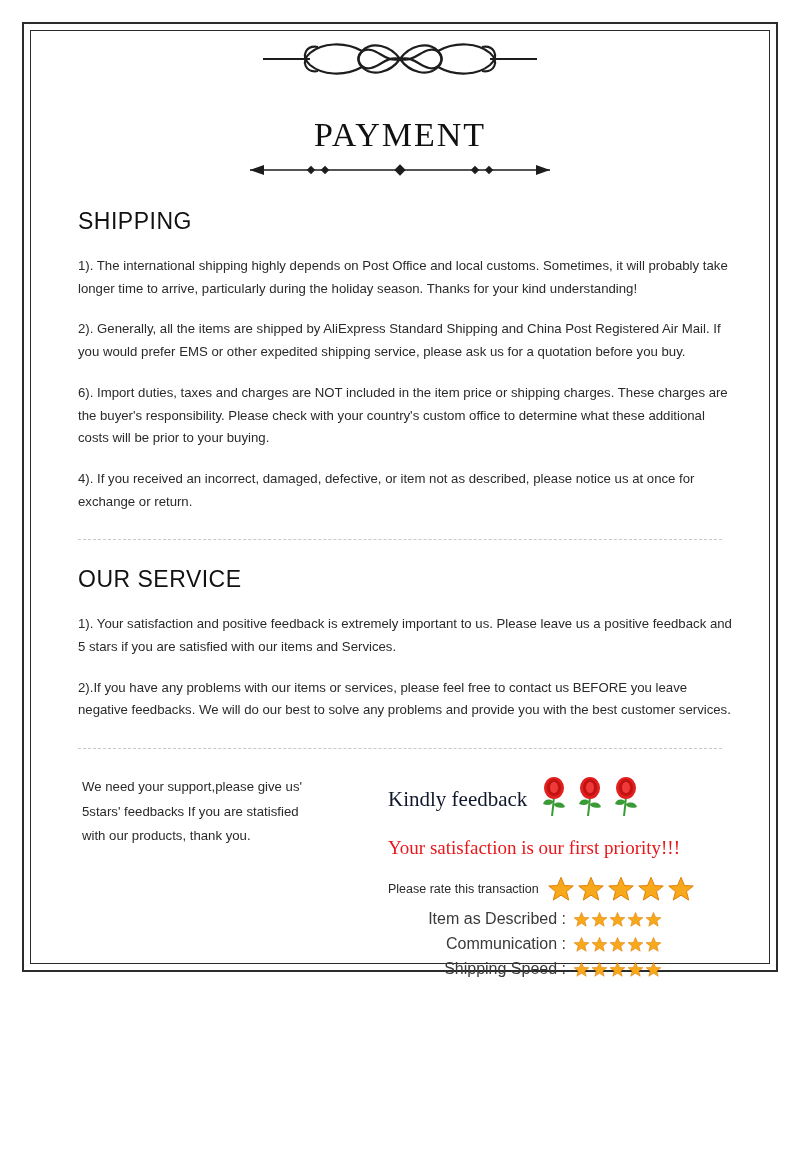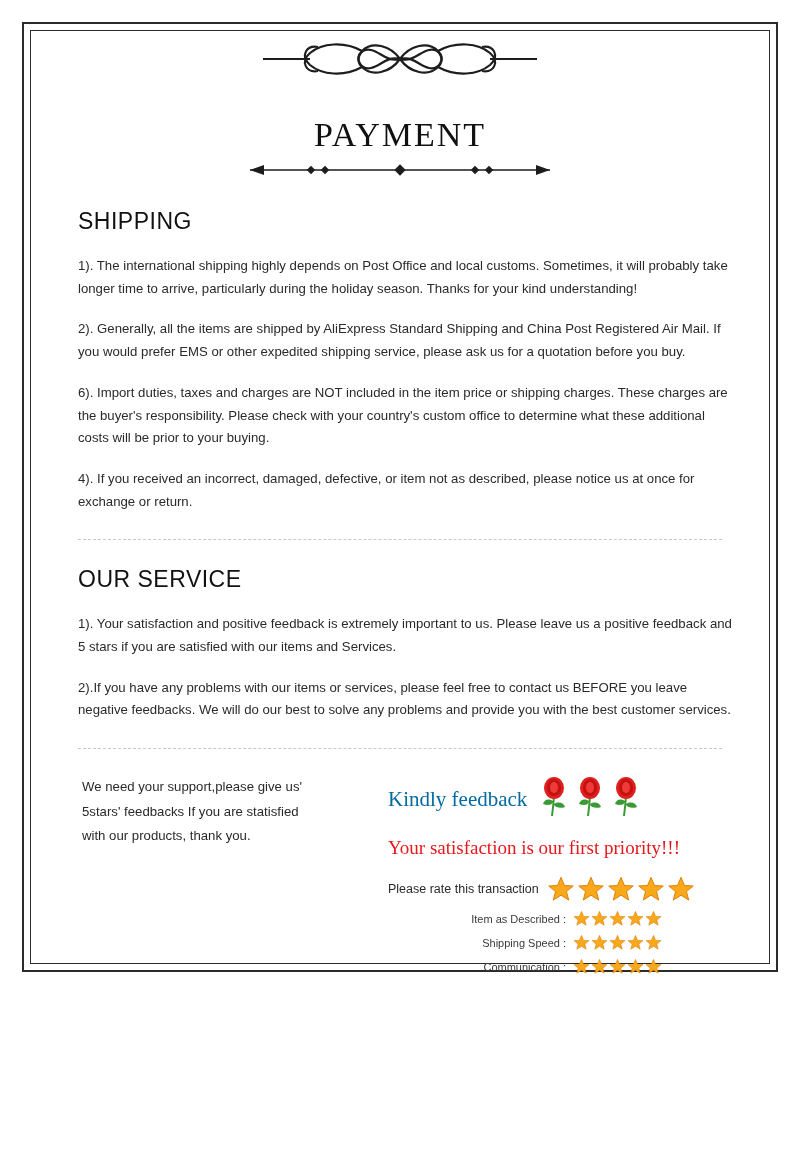--- a/index.html
+++ b/index.html
@@ -134,21 +134,21 @@
     padding-top: 2px;
   }
   .kindly-row {
     display: flex;
     align-items: center;
     gap: 6px;
   }
   .kindly-text {
     font-family: "Liberation Serif", serif;
     font-size: 21px;
-    color: #0369a1;
+    color: #0f172a;
     white-space: nowrap;
   }
   .roses {
     display: flex;
     gap: 6px;
     align-items: flex-end;
     margin-left: 6px;
   }
   .satisfaction {
     font-family: "Liberation Serif", serif;
@@ -171,21 +171,21 @@
   .stars-mid { display: flex; gap: 1px; }
   .metric-row {
     display: flex;
     align-items: center;
     justify-content: flex-end;
     gap: 7px;
     margin-top: 7px;
     padding-right: 78px;
   }
   .metric-label {
-    font-size: 11px;
+    font-size: 16px;
     color: #3a3a3a;
     white-space: nowrap;
     text-align: right;
   }
   .star { display: inline-block; line-height: 0; }
 </style>
 </head>
 <body>
 
 <div class="page">
@@ -325,58 +325,58 @@
             <span class="star"><svg width="17" height="17" viewBox="0 0 24 24">
                   <polygon points="12,2 15,9 22.5,9.4 16.7,14.2 18.6,21.5 12,17.3 5.4,21.5 7.3,14.2 1.5,9.4 9,9" fill="#f7a81b" stroke="#e07b00" stroke-width="0.8"></polygon>
                 </svg></span>
             <span class="star"><svg width="17" height="17" viewBox="0 0 24 24">
                   <polygon points="12,2 15,9 22.5,9.4 16.7,14.2 18.6,21.5 12,17.3 5.4,21.5 7.3,14.2 1.5,9.4 9,9" fill="#f7a81b" stroke="#e07b00" stroke-width="0.8"></polygon>
                 </svg></span>
           </span>
         </div>
 
         <div class="metric-row">
+          <span class="metric-label">Communication :</span>
+          <span class="stars-mid">
+            <span class="star"><svg width="17" height="17" viewBox="0 0 24 24">
+                  <polygon points="12,2 15,9 22.5,9.4 16.7,14.2 18.6,21.5 12,17.3 5.4,21.5 7.3,14.2 1.5,9.4 9,9" fill="#f7a81b" stroke="#e07b00" stroke-width="0.8"></polygon>
+                </svg></span>
+            <span class="star"><svg width="17" height="17" viewBox="0 0 24 24">
+                  <polygon points="12,2 15,9 22.5,9.4 16.7,14.2 18.6,21.5 12,17.3 5.4,21.5 7.3,14.2 1.5,9.4 9,9" fill="#f7a81b" stroke="#e07b00" stroke-width="0.8"></polygon>
+                </svg></span>
+            <span class="star"><svg width="17" height="17" viewBox="0 0 24 24">
+                  <polygon points="12,2 15,9 22.5,9.4 16.7,14.2 18.6,21.5 12,17.3 5.4,21.5 7.3,14.2 1.5,9.4 9,9" fill="#f7a81b" stroke="#e07b00" stroke-width="0.8"></polygon>
+                </svg></span>
+            <span class="star"><svg width="17" height="17" viewBox="0 0 24 24">
+                  <polygon points="12,2 15,9 22.5,9.4 16.7,14.2 18.6,21.5 12,17.3 5.4,21.5 7.3,14.2 1.5,9.4 9,9" fill="#f7a81b" stroke="#e07b00" stroke-width="0.8"></polygon>
+                </svg></span>
+            <span class="star"><svg width="17" height="17" viewBox="0 0 24 24">
+                  <polygon points="12,2 15,9 22.5,9.4 16.7,14.2 18.6,21.5 12,17.3 5.4,21.5 7.3,14.2 1.5,9.4 9,9" fill="#f7a81b" stroke="#e07b00" stroke-width="0.8"></polygon>
+                </svg></span>
+          </span>
+        </div>
+
+        <div class="metric-row">
           <span class="metric-label">Shipping Speed :</span>
           <span class="stars-mid">
             <span class="star"><svg width="17" height="17" viewBox="0 0 24 24">
                   <polygon points="12,2 15,9 22.5,9.4 16.7,14.2 18.6,21.5 12,17.3 5.4,21.5 7.3,14.2 1.5,9.4 9,9" fill="#f7a81b" stroke="#e07b00" stroke-width="0.8"></polygon>
                 </svg></span>
             <span class="star"><svg width="17" height="17" viewBox="0 0 24 24">
                   <polygon points="12,2 15,9 22.5,9.4 16.7,14.2 18.6,21.5 12,17.3 5.4,21.5 7.3,14.2 1.5,9.4 9,9" fill="#f7a81b" stroke="#e07b00" stroke-width="0.8"></polygon>
                 </svg></span>
             <span class="star"><svg width="17" height="17" viewBox="0 0 24 24">
                   <polygon points="12,2 15,9 22.5,9.4 16.7,14.2 18.6,21.5 12,17.3 5.4,21.5 7.3,14.2 1.5,9.4 9,9" fill="#f7a81b" stroke="#e07b00" stroke-width="0.8"></polygon>
                 </svg></span>
             <span class="star"><svg width="17" height="17" viewBox="0 0 24 24">
                   <polygon points="12,2 15,9 22.5,9.4 16.7,14.2 18.6,21.5 12,17.3 5.4,21.5 7.3,14.2 1.5,9.4 9,9" fill="#f7a81b" stroke="#e07b00" stroke-width="0.8"></polygon>
                 </svg></span>
             <span class="star"><svg width="17" height="17" viewBox="0 0 24 24">
                   <polygon points="12,2 15,9 22.5,9.4 16.7,14.2 18.6,21.5 12,17.3 5.4,21.5 7.3,14.2 1.5,9.4 9,9" fill="#f7a81b" stroke="#e07b00" stroke-width="0.8"></polygon>
                 </svg></span>
           </span>
         </div>
 
-        <div class="metric-row">
-          <span class="metric-label">Communication :</span>
-          <span class="stars-mid">
-            <span class="star"><svg width="17" height="17" viewBox="0 0 24 24">
-                  <polygon points="12,2 15,9 22.5,9.4 16.7,14.2 18.6,21.5 12,17.3 5.4,21.5 7.3,14.2 1.5,9.4 9,9" fill="#f7a81b" stroke="#e07b00" stroke-width="0.8"></polygon>
-                </svg></span>
-            <span class="star"><svg width="17" height="17" viewBox="0 0 24 24">
-                  <polygon points="12,2 15,9 22.5,9.4 16.7,14.2 18.6,21.5 12,17.3 5.4,21.5 7.3,14.2 1.5,9.4 9,9" fill="#f7a81b" stroke="#e07b00" stroke-width="0.8"></polygon>
-                </svg></span>
-            <span class="star"><svg width="17" height="17" viewBox="0 0 24 24">
-                  <polygon points="12,2 15,9 22.5,9.4 16.7,14.2 18.6,21.5 12,17.3 5.4,21.5 7.3,14.2 1.5,9.4 9,9" fill="#f7a81b" stroke="#e07b00" stroke-width="0.8"></polygon>
-                </svg></span>
-            <span class="star"><svg width="17" height="17" viewBox="0 0 24 24">
-                  <polygon points="12,2 15,9 22.5,9.4 16.7,14.2 18.6,21.5 12,17.3 5.4,21.5 7.3,14.2 1.5,9.4 9,9" fill="#f7a81b" stroke="#e07b00" stroke-width="0.8"></polygon>
-                </svg></span>
-            <span class="star"><svg width="17" height="17" viewBox="0 0 24 24">
-                  <polygon points="12,2 15,9 22.5,9.4 16.7,14.2 18.6,21.5 12,17.3 5.4,21.5 7.3,14.2 1.5,9.4 9,9" fill="#f7a81b" stroke="#e07b00" stroke-width="0.8"></polygon>
-                </svg></span>
-          </span>
-        </div>
-
       </div>
     </div>
 
   </div>
 </div>
 
 </body></html>

